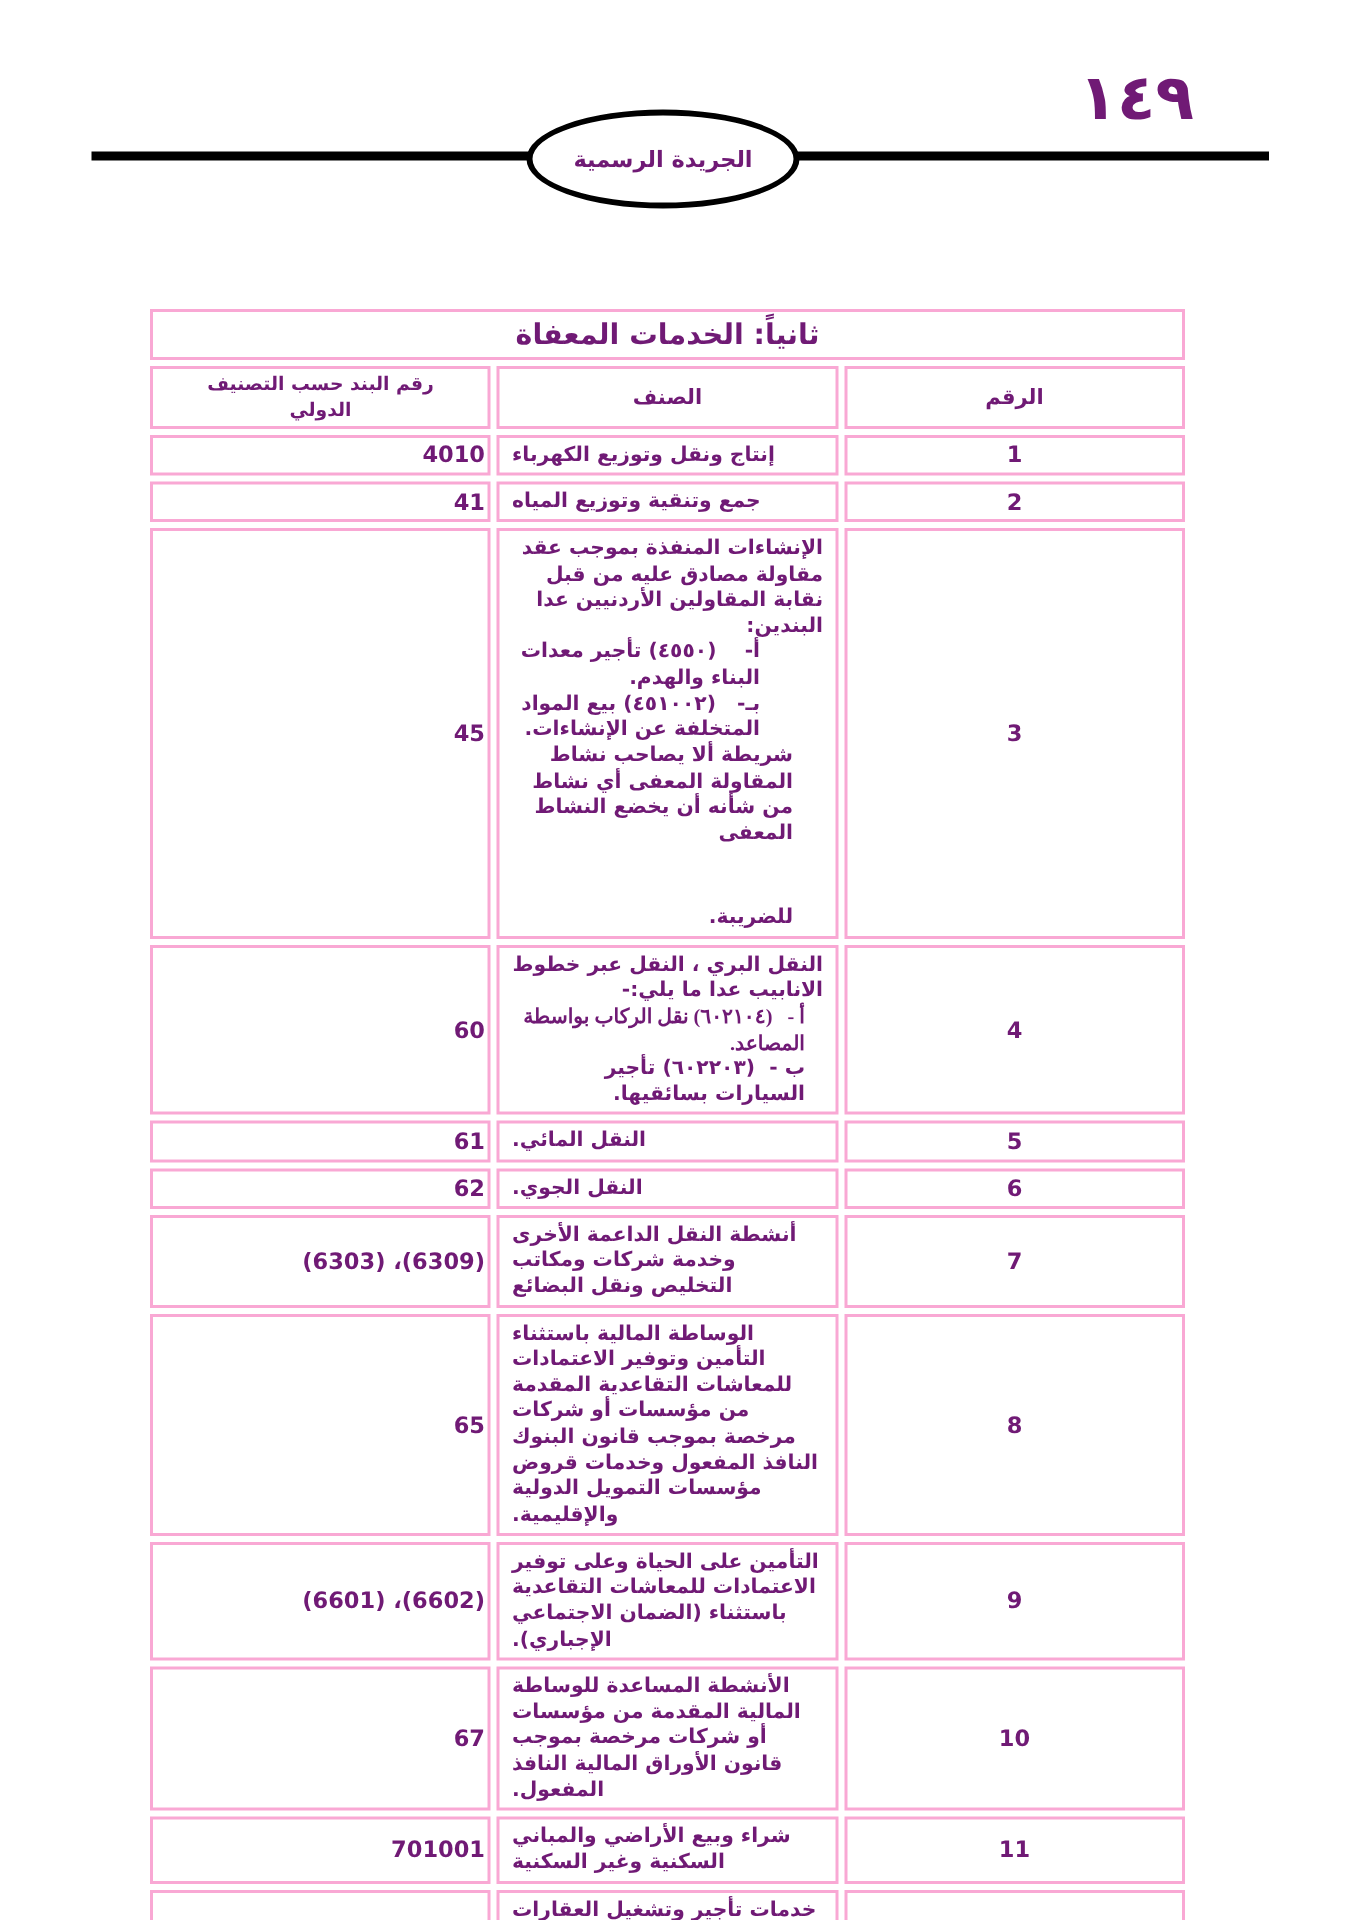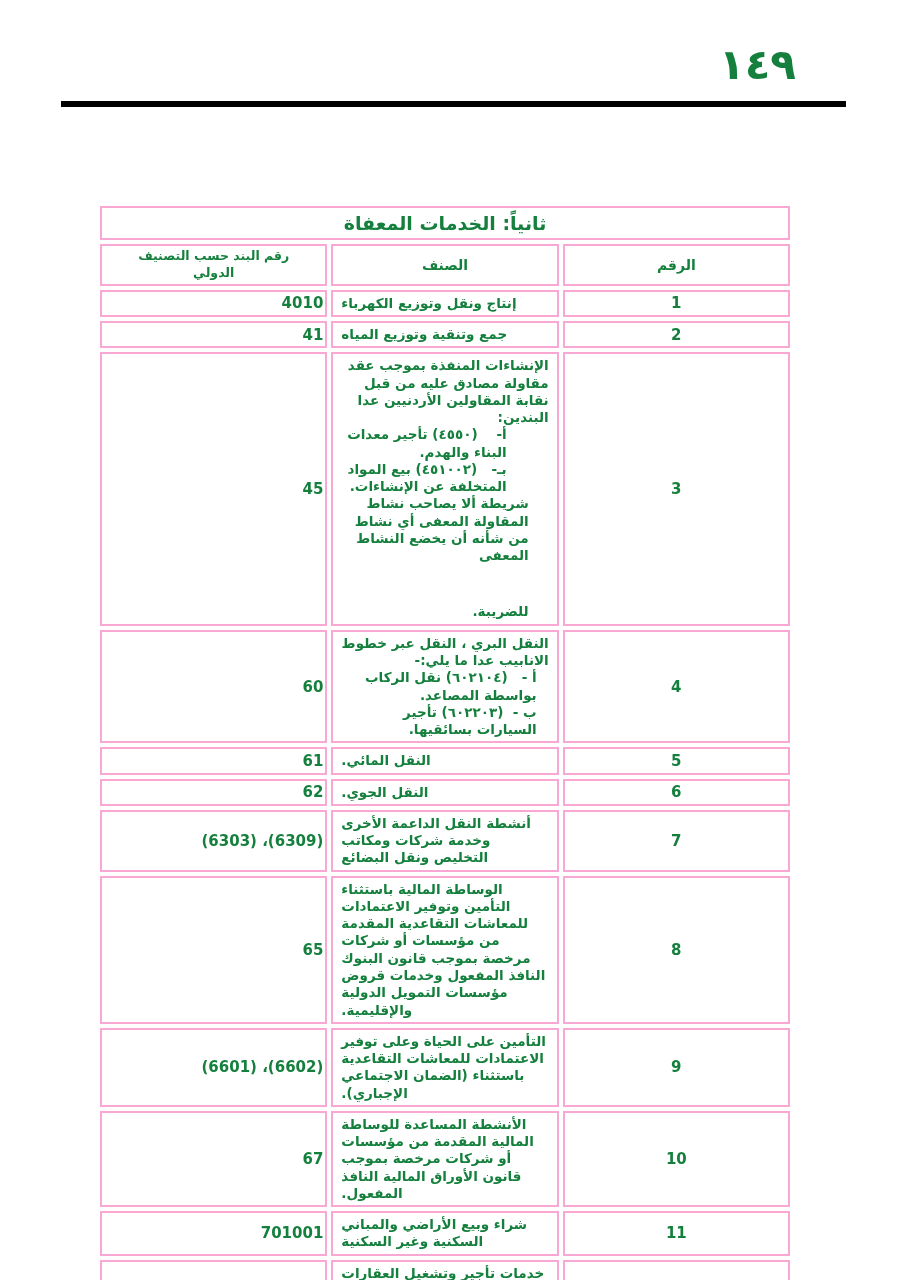--- a/index.html
+++ b/index.html
@@ -1,21 +1,21 @@
 <!DOCTYPE html>
 <html lang="ar"><head>
 <meta charset="utf-8">
 <style>
   html, body { margin: 0; padding: 0; background: #ffffff; }
   .page {
     position: relative;
     width: 896px;
     height: 1280px;
     background: #ffffff;
-    color: #15803d;
+    color: #701a75;
     font-family: "DejaVu Sans", sans-serif;
     overflow: hidden;
   }
   
   .page-number {
     position: absolute;
     top: 44px;
     right: 100px;
     font-size: 42px;
     font-weight: bold;
@@ -79,20 +79,23 @@
 </style>
 </head>
 <body>
 
 <div class="page">
 
   <div class="page-number">١٤٩</div>
 
   <div class="rule"></div>
 
+  <div class="ellipse">
+    <span>الجريدة الرسمية</span>
+  </div>
 
   <table class="services-table" dir="rtl">
     <thead>
       <tr>
         <td colspan="3" class="title-cell">ثانياً: الخدمات المعفاة</td>
       </tr>
       <tr>
         <td class="serial-hdr">الرقم</td>
         <td class="category-hdr">الصنف</td>
         <td class="code-hdr">رقم البند حسب التصنيف الدولي</td>
@@ -121,21 +124,21 @@
             <div class="cat-line" style="padding-right: 42px;">بـ-&nbsp;&nbsp;&nbsp;(٤٥١٠٠٢) بيع المواد المتخلفة عن الإنشاءات.</div>
             <div class="cat-line" style="padding-right: 20px;">شريطة ألا يصاحب نشاط المقاولة المعفى أي نشاط من شأنه أن يخضع النشاط المعفى</div>
             <div class="cat-line" style="padding-right: 20px; margin-top: 39px;">للضريبة.</div>
           </td>
           <td class="cell code">45</td>
         </tr>
         <tr>
           <td class="cell serial">4</td>
           <td class="cell category align-right">
             <div class="cat-line">النقل البري ، النقل عبر خطوط الانابيب عدا ما يلي:-</div>
-            <div class="cat-line" style="padding-right: 12px;">أ -&nbsp;&nbsp;&nbsp;(٦٠٢١٠٤) نقل الركاب بواسطة المصاعد.</div>
+            <div class="cat-line" style="padding-right: 12px; font-family: Liberation Serif, serif;">أ -&nbsp;&nbsp;&nbsp;(٦٠٢١٠٤) نقل الركاب بواسطة المصاعد.</div>
             <div class="cat-line" style="padding-right: 12px;">ب -&nbsp;&nbsp;(٦٠٢٢٠٣) تأجير السيارات بسائقيها.</div>
           </td>
           <td class="cell code">60</td>
         </tr>
         <tr>
           <td class="cell serial">5</td>
           <td class="cell category align-center">
             <div class="cat-line">النقل المائي.</div>
           </td>
           <td class="cell code">61</td>

